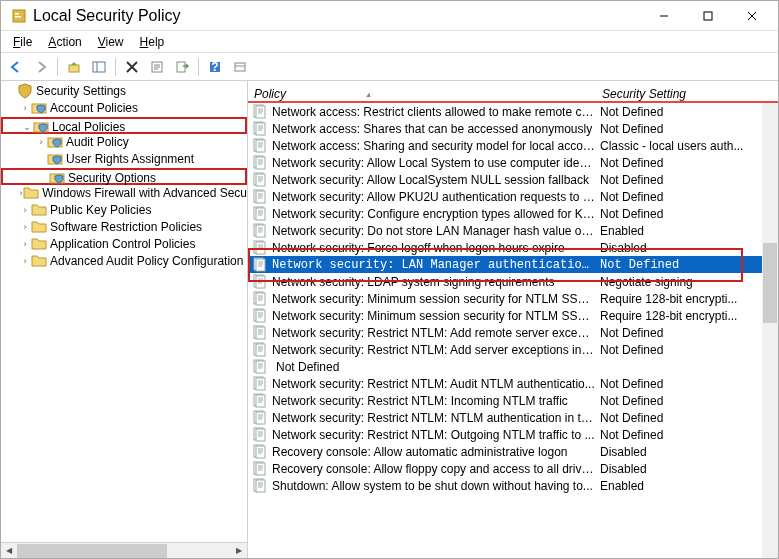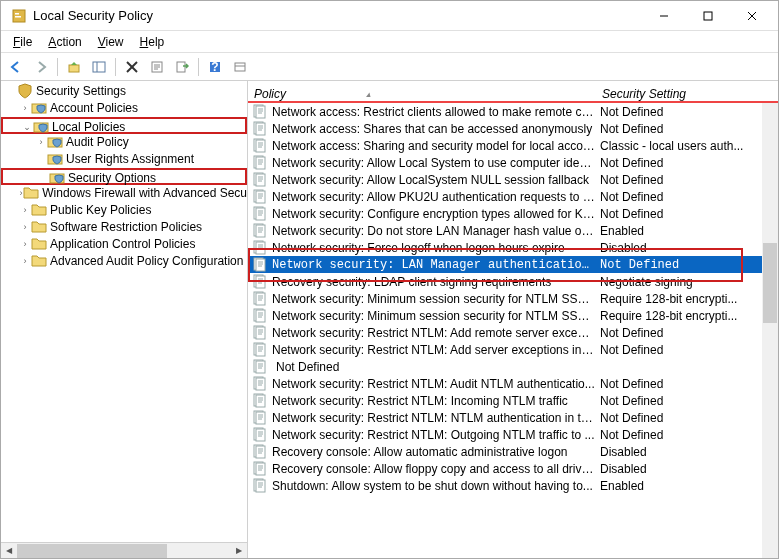--- a/index.html
+++ b/index.html
@@ -1,19 +1,19 @@
 <!DOCTYPE html>
 <html><head>
 <meta charset="utf-8">
 <style>
 * { box-sizing: border-box; margin: 0; padding: 0; font-family: "Segoe UI", Tahoma, sans-serif; font-size: 12px; }
 body { background: #fff; width: 779px; height: 559px; overflow: hidden; display: flex; flex-direction: column; border: 1px solid #aaa; }
 .titlebar { height: 30px; display: flex; align-items: center; padding: 0 4px; border-bottom: 1px solid #e0e0e0; }
 .titlebar .app-icon { width: 16px; height: 16px; margin: 0 6px; }
-.titlebar .title { flex: 1; font-size: 13px; color: #000; }
+.titlebar .title { flex: 1; font-size: 16px; color: #000; }
 .titlebar .winbtn { width: 44px; height: 28px; display: flex; align-items: center; justify-content: center; color: #222; }
 .titlebar .winbtn svg { width: 10px; height: 10px; }
 .menubar { height: 22px; display: flex; align-items: center; padding: 0 6px; gap: 4px; border-bottom: 1px solid #e0e0e0; }
 .menubar .menuitem { padding: 2px 6px; color: #000; }
 .menubar .menuitem .ul { text-decoration: underline; }
 .toolbar { height: 28px; display: flex; align-items: center; padding: 2px 4px; gap: 3px; border-bottom: 1px solid #d0d0d0; }
 .toolbar .tbtn { width: 22px; height: 22px; display: flex; align-items: center; justify-content: center; border: 1px solid transparent; }
 .toolbar .sep { width: 1px; height: 18px; background: #ccc; margin: 0 2px; }
 .content { flex: 1; display: flex; min-height: 0; }
 .tree-pane { width: 247px; border-right: 1px solid #d0d0d0; overflow: hidden; display: flex; flex-direction: column; }
@@ -364,21 +364,21 @@
           <span class="rset">Not Defined</span>
         </div>
         <div class="list-row">
           <span class="ricon"><svg viewBox="0 0 16 16">
               <rect x="2" y="1" width="9" height="12" fill="#fff" stroke="#9aa"></rect>
               <rect x="4" y="2" width="9" height="12" fill="#fff" stroke="#9aa"></rect>
               <line x1="6" y1="5" x2="11" y2="5" stroke="#9aa"></line>
               <line x1="6" y1="7" x2="11" y2="7" stroke="#9aa"></line>
               <line x1="6" y1="9" x2="10" y2="9" stroke="#9aa"></line>
             </svg></span>
-          <span class="rpol">Recovery security: LDAP client signing requirements</span>
+          <span class="rpol">Network security: LDAP system signing requirements</span>
           <span class="rset">Negotiate signing</span>
         </div>
         <div class="list-row">
           <span class="ricon"><svg viewBox="0 0 16 16">
               <rect x="2" y="1" width="9" height="12" fill="#fff" stroke="#9aa"></rect>
               <rect x="4" y="2" width="9" height="12" fill="#fff" stroke="#9aa"></rect>
               <line x1="6" y1="5" x2="11" y2="5" stroke="#9aa"></line>
               <line x1="6" y1="7" x2="11" y2="7" stroke="#9aa"></line>
               <line x1="6" y1="9" x2="10" y2="9" stroke="#9aa"></line>
             </svg></span>

